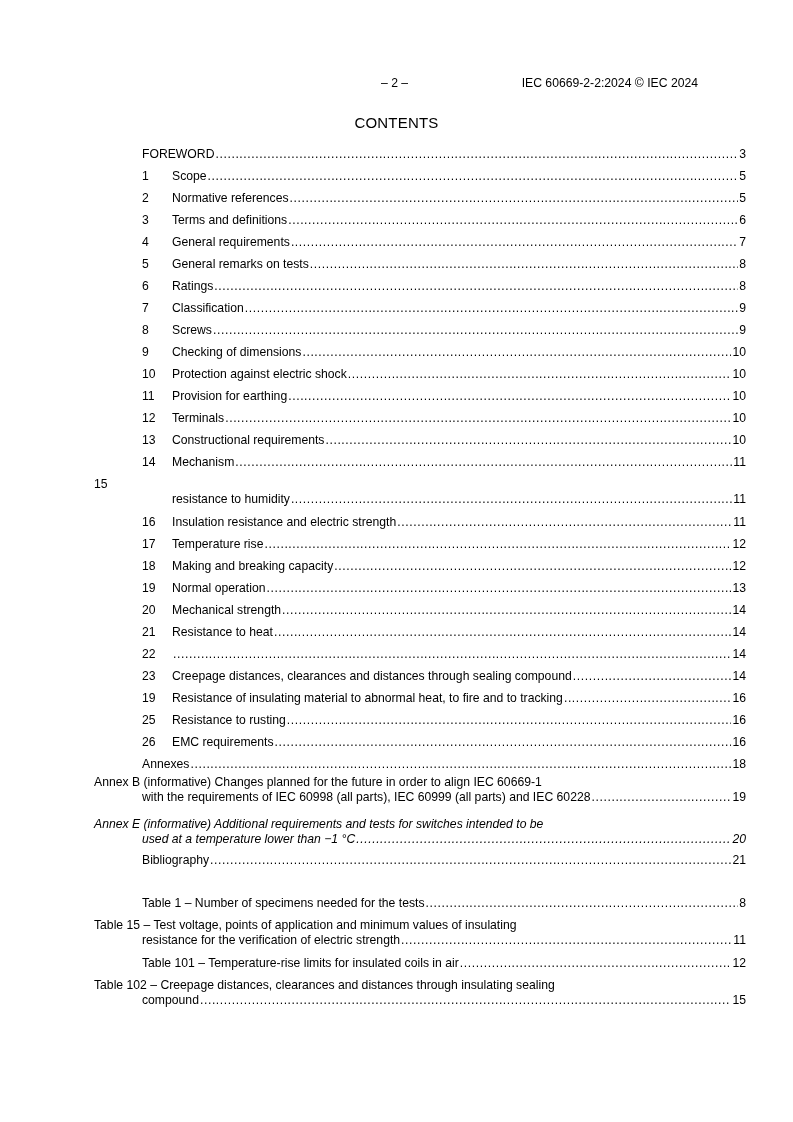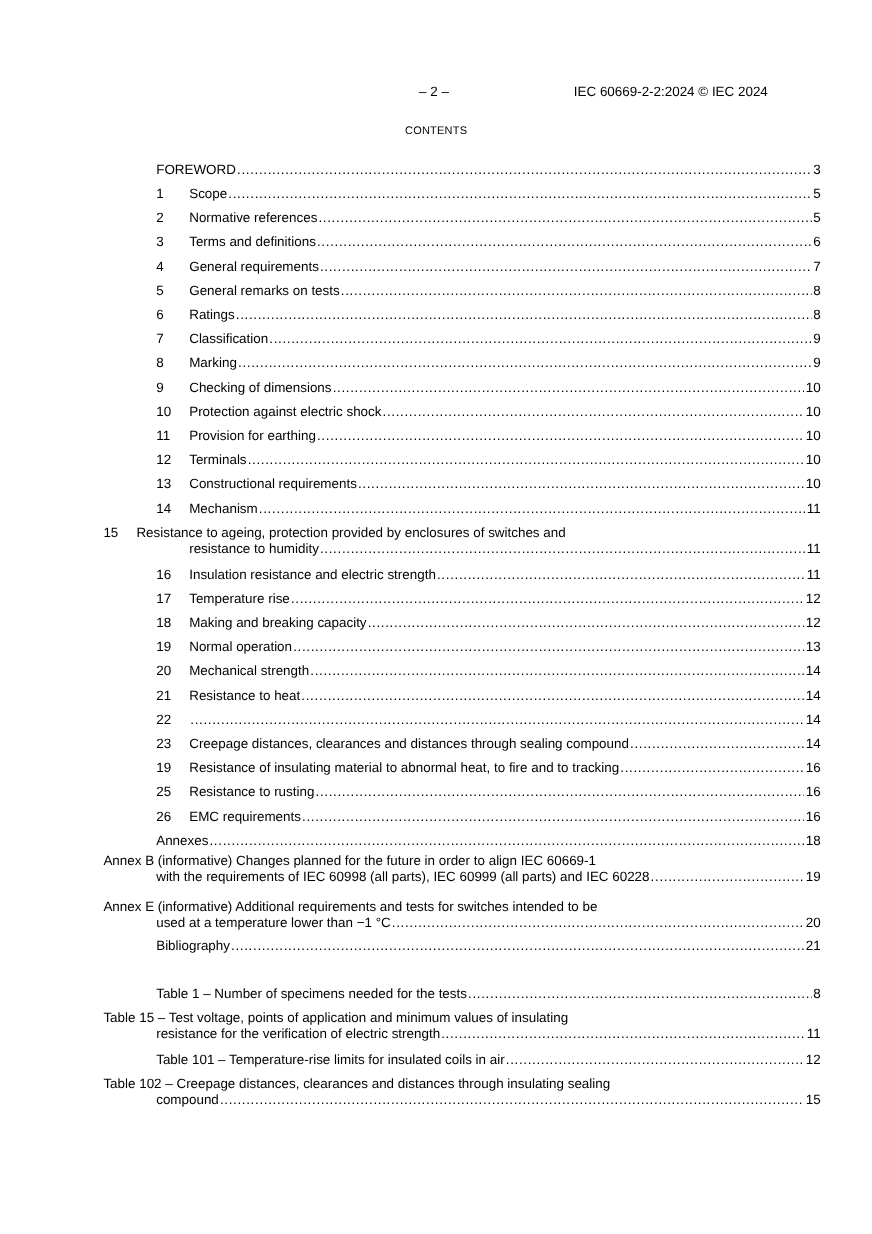--- a/index.html
+++ b/index.html
@@ -1,20 +1,20 @@
 <!DOCTYPE html>
 <html><head>
   <meta charset="utf-8">
   <style>
     html, body { margin:0; padding:0; background:#ffffff; }
     body { width:793px; height:1122px; position:relative; font-family:"Liberation Sans", sans-serif; color:#000; font-size:12.2px; overflow:hidden; }
     .header { position:absolute; top:76px; left:0; width:793px; height:16px; }
     .pagenum { position:absolute; left:381px; top:0; }
     .docid { position:absolute; right:95px; top:0; }
-    .title { position:absolute; top:114px; left:0; width:793px; text-align:center; font-size:10px; letter-spacing:0.2px; }
+    .title { position:absolute; top:114px; left:0; width:793px; text-align:center; font-size:15px; letter-spacing:0.2px; }
     .toc { position:absolute; left:94px; width:604px; }
     .entry { position:absolute; left:0; width:604px; line-height:15px; }
     .line { display:flex; align-items:baseline; width:604px;margin-left:48px; }
     .num { width:30px; flex:none; }
     .txt { white-space:nowrap; flex:none; }
     .dots { flex:1 1 auto; overflow:hidden; white-space:nowrap; margin:0 1px; letter-spacing:0.6px; }
     .dots::after { content:"........................................................................................................................................................................................................................................................................................"; }
     .pg { flex:none; text-align:right; }
     .firstline { white-space:nowrap; }
   </style>
@@ -88,21 +88,21 @@
       <div class="line">
         <span class="num">7</span>
         <span class="txt">Classification</span>
         <span class="dots"></span>
         <span class="pg">9</span>
       </div>
     </div>
     <div class="entry" style="top: 176px;">
       <div class="line">
         <span class="num">8</span>
-        <span class="txt">Marking</span>
+        <span class="txt">Screws</span>
         <span class="dots"></span>
         <span class="pg">9</span>
       </div>
     </div>
     <div class="entry" style="top: 198px;">
       <div class="line">
         <span class="num">9</span>
         <span class="txt">Checking of dimensions</span>
         <span class="dots"></span>
         <span class="pg">10</span>
@@ -144,21 +144,20 @@
       <div class="line">
         <span class="num">14</span>
         <span class="txt">Mechanism</span>
         <span class="dots"></span>
         <span class="pg">11</span>
       </div>
     </div>
     <div class="entry" style="top: 330px;">
       <div class="firstline" style="display: flex;">
         <span class="num">15</span>
-        <span>Resistance to ageing, protection provided by enclosures of switches and</span>
       </div>
       <div class="line" style="padding-left: 30px; width: 574px;">
         <span class="txt">resistance to humidity</span>
         <span class="dots"></span>
         <span class="pg">11</span>
       </div>
     </div>
     <div class="entry" style="top: 368px;">
       <div class="line">
         <span class="num">16</span>
@@ -256,21 +255,21 @@
     <div class="entry" style="top: 628px;">
       <div class="firstline" style="display: flex;">
         <span>Annex B (informative)  Changes planned for the future in order to align IEC 60669-1</span>
       </div>
       <div class="line">
         <span class="txt">with the requirements of IEC 60998 (all parts), IEC 60999 (all parts) and IEC 60228</span>
         <span class="dots"></span>
         <span class="pg">19</span>
       </div>
     </div>
-    <div class="entry" style="top: 670px;">
+    <div class="entry" style="top: 670px; font-style: italic;">
       <div class="firstline" style="display: flex;">
         <span>Annex E (informative)  Additional requirements and tests for switches intended to be</span>
       </div>
       <div class="line">
         <span class="txt">used at a temperature lower than −1 °C</span>
         <span class="dots"></span>
         <span class="pg">20</span>
       </div>
     </div>
     <div class="entry" style="top: 706px;">

